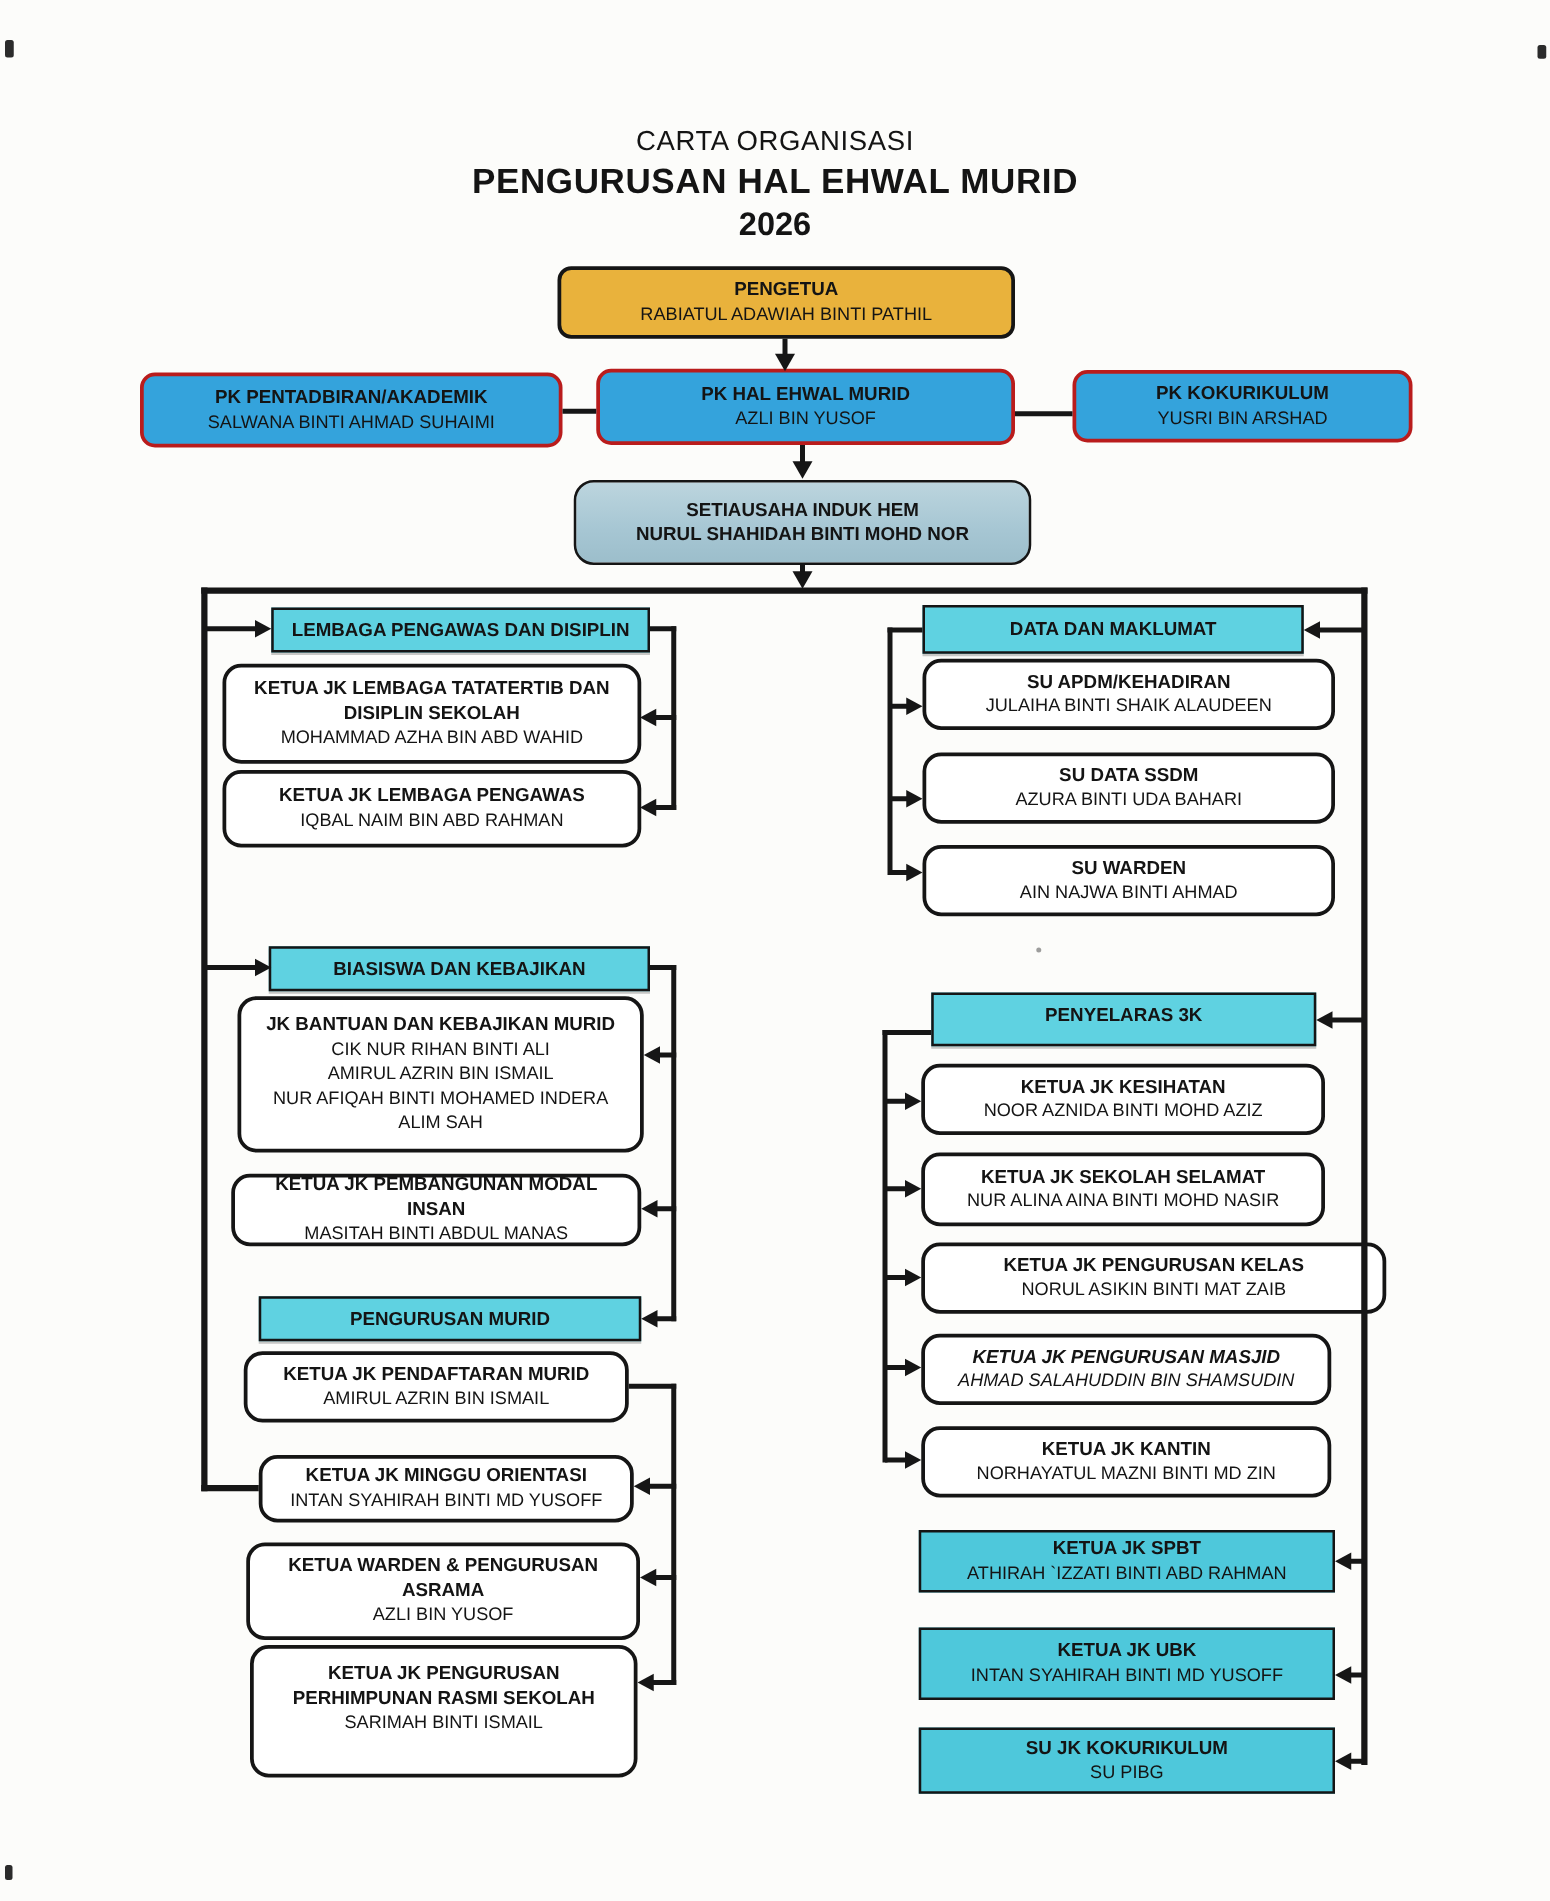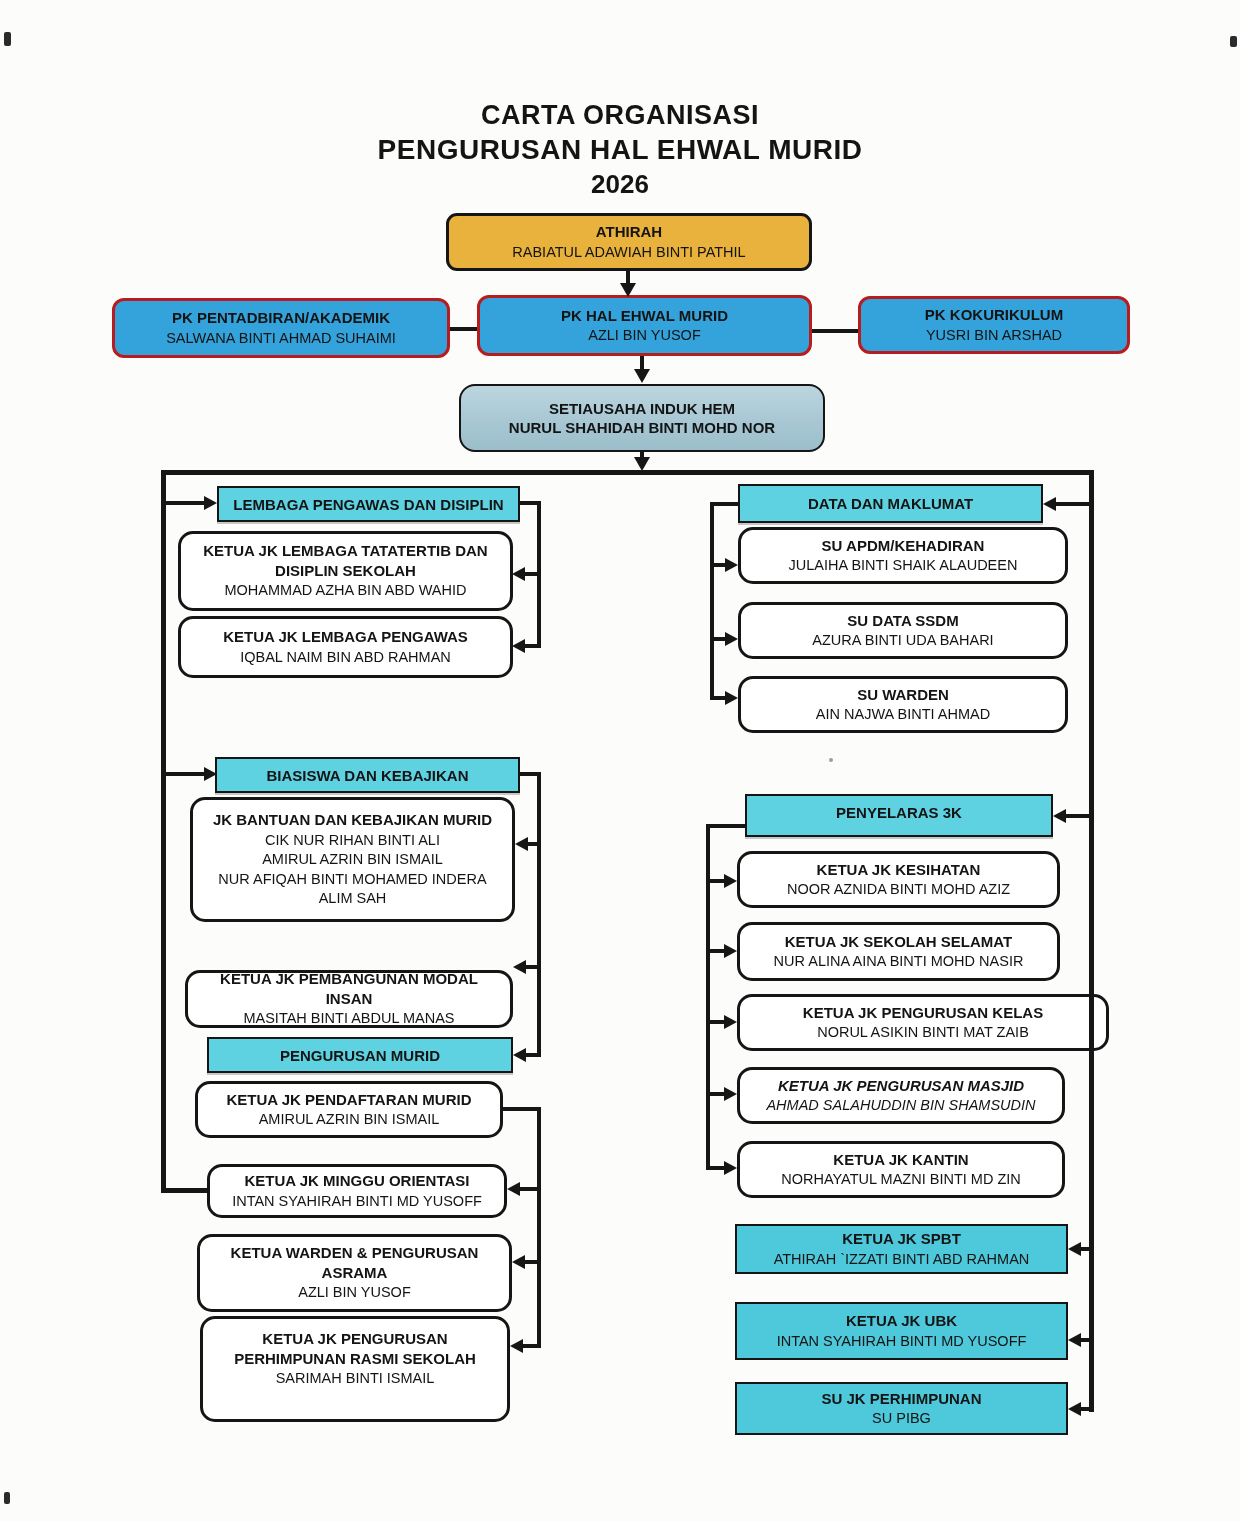--- a/index.html
+++ b/index.html
@@ -5,21 +5,21 @@
   html,body { margin:0; padding:0; background:#e8e8e6; }
   .canvas {
     position:relative; width:1240px; height:1521px;
     background:#fcfcfa;
     font-family:"Liberation Sans", sans-serif;
     color:#141414;
     overflow:hidden;
   }
   .abs { position:absolute; box-sizing:border-box; }
   .titleblock { position:absolute; top:100px; left:0; width:1240px; text-align:center; }
-  .title-l1 { font-size:27px; font-weight:700; letter-spacing:.5px; }
+  .title-l1 { font-size:22px; font-weight:400; letter-spacing:.5px; }
   .title-l2 { font-size:28px; font-weight:700; letter-spacing:.5px; margin-top:3px; }
   .title-l3 { font-size:26px; font-weight:700; margin-top:3px; }
 
   .node { display:flex; flex-direction:column; justify-content:center; align-items:center;
           text-align:center; padding:4px 8px; }
   .gold  { background:#E9B23C; border:3px solid #151515; border-radius:11px; }
   .blue  { background:#34A3DC; border:3px solid #b91c1c; border-radius:12px; }
   .steel { background:linear-gradient(180deg,#bcd5de 0%,#a6c6d3 60%,#9cbecb 100%);
            border:2.5px solid #151515; border-radius:16px; }
   .white { background:#ffffff; border:3px solid #151515; border-radius:15px; }
@@ -45,21 +45,21 @@
 
 <div class="canvas">
 
   <div class="titleblock">
     <div class="title-l1">CARTA ORGANISASI</div>
     <div class="title-l2">PENGURUSAN HAL EHWAL MURID</div>
     <div class="title-l3">2026</div>
   </div>
 
   <div class="abs node gold" style="left:446px;top:213px;width:366px;height:58px;">
-    <div class="t">ATHIRAH</div>
+    <div class="t">PENGETUA</div>
     <div class="n">RABIATUL ADAWIAH BINTI PATHIL</div>
   </div>
 
   <div class="abs node blue" style="left:112px;top:298px;width:338px;height:60px;">
     <div class="t">PK PENTADBIRAN/AKADEMIK</div>
     <div class="n">SALWANA BINTI AHMAD SUHAIMI</div>
   </div>
 
   <div class="abs node blue" style="left:477px;top:295px;width:335px;height:61px;">
     <div class="t">PK HAL EHWAL MURID</div>
@@ -92,21 +92,21 @@
   <div class="abs node hdr" style="left:215px;top:757px;width:305px;height:36px;">
     <div class="ht">BIASISWA DAN KEBAJIKAN</div>
   </div>
   <div class="abs node white" style="left:190px;top:797px;width:325px;height:125px;">
     <div class="t">JK BANTUAN DAN KEBAJIKAN MURID</div>
     <div class="n">CIK NUR RIHAN BINTI ALI
 AMIRUL AZRIN BIN ISMAIL
 NUR AFIQAH BINTI MOHAMED INDERA
 ALIM SAH</div>
   </div>
-  <div class="abs node white" style="left:185px;top:939px;width:328px;height:58px;margin-top:31px;">
+  <div class="abs node white" style="left:185px;top:939px;width:328px;height:58px;">
     <div class="t">KETUA JK PEMBANGUNAN MODAL INSAN</div>
     <div class="n">MASITAH BINTI ABDUL MANAS</div>
   </div>
 
   <div class="abs node hdr" style="left:207px;top:1037px;width:306px;height:36px;">
     <div class="ht">PENGURUSAN MURID</div>
   </div>
   <div class="abs node white" style="left:195px;top:1081px;width:308px;height:57px;">
     <div class="t">KETUA JK PENDAFTARAN MURID</div>
     <div class="n">AMIRUL AZRIN BIN ISMAIL</div>
@@ -168,21 +168,21 @@
 
   <div class="abs node cyanbox" style="left:735px;top:1224px;width:333px;height:50px;">
     <div class="t">KETUA JK SPBT</div>
     <div class="n">ATHIRAH `IZZATI BINTI ABD RAHMAN</div>
   </div>
   <div class="abs node cyanbox" style="left:735px;top:1302px;width:333px;height:58px;">
     <div class="t">KETUA JK UBK</div>
     <div class="n">INTAN SYAHIRAH BINTI MD YUSOFF</div>
   </div>
   <div class="abs node cyanbox" style="left:735px;top:1382px;width:333px;height:53px;">
-    <div class="t">SU JK PERHIMPUNAN</div>
+    <div class="t">SU JK KOKURIKULUM</div>
     <div class="n">SU PIBG</div>
   </div>
 
   <div class="line" style="left:626px;top:271px;width:4px;height:14px;"></div>
   <div class="ar ar-d" style="left:620px;top:283px;"></div>
 
   <div class="line" style="left:450px;top:327px;width:27px;height:4px;"></div>
   <div class="line" style="left:812px;top:329px;width:46px;height:4px;"></div>
 
   <div class="line" style="left:640px;top:356px;width:4px;height:14px;"></div>

